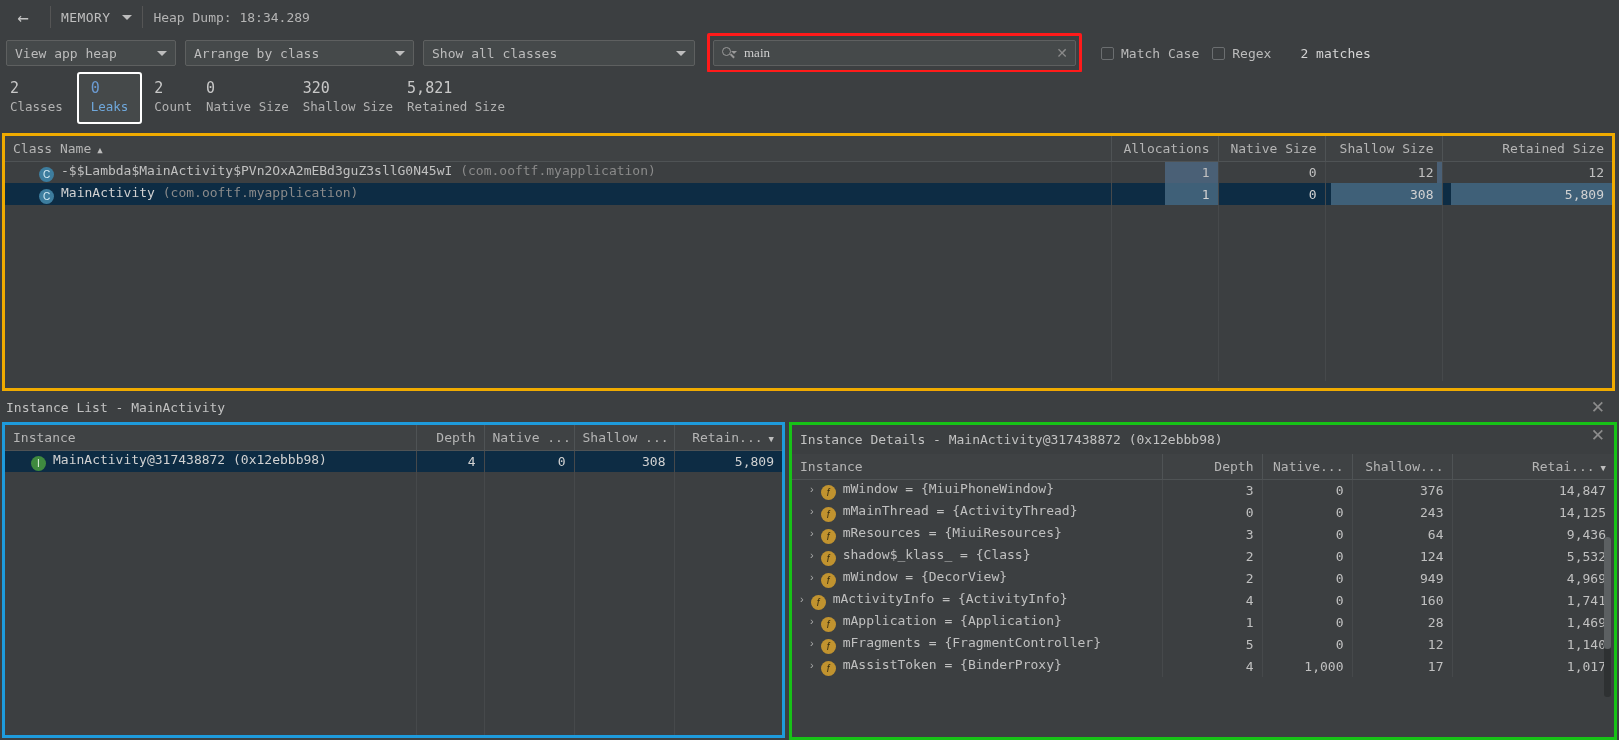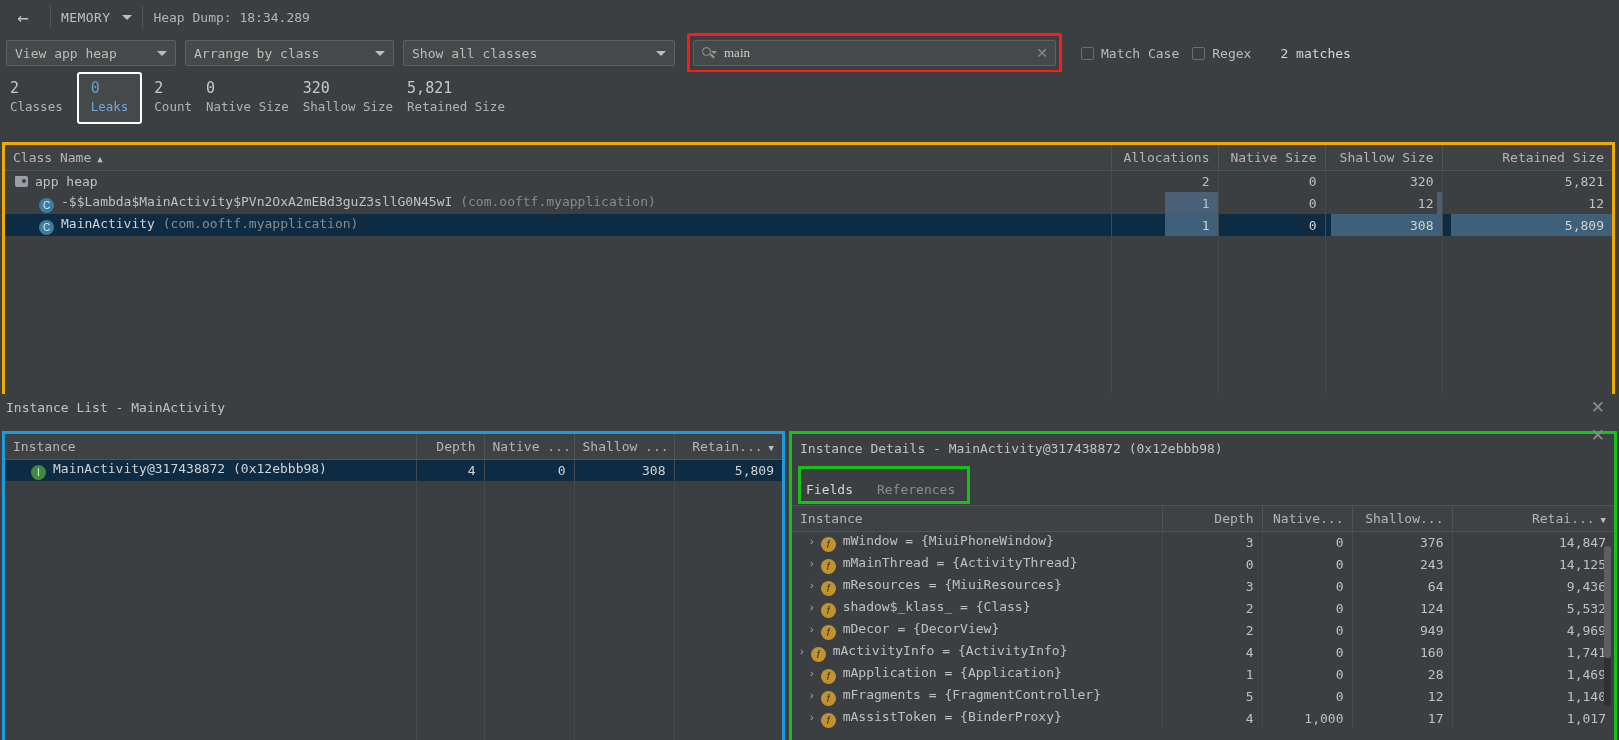--- a/index.html
+++ b/index.html
@@ -23,21 +23,21 @@
 
   
   .toolbar{height:38px;display:flex;align-items:center;background:#3c3f41;padding:0 6px;gap:9px;position:relative;}
   .combo{
     height:26px;background:#45494a;border:1px solid #5e6060;border-radius:2px;
     display:flex;align-items:center;padding:0 8px;color:#bcbcbc;font-size:13px;cursor:pointer;
     justify-content:space-between;
   }
   .combo .cb-caret{width:0;height:0;border-left:5px solid transparent;border-right:5px solid transparent;border-top:5px solid #bdbdbd;margin-left:14px;}
   .combo.c1{width:170px;}
-  .combo.c2{width:209px;}
+  .combo.c2{width:229px;}
   .combo.c3{width:272px;}
 
   .search-wrap{position:relative;margin-left:9px;font-family:Liberation Serif, serif;}
   .search-highlight{
     position:absolute;left:-6px;top:-7px;width:375px;height:40px;
     border:3px solid #ff1a1a;border-radius:2px;pointer-events:none;
   }
   .searchbox{
     width:363px;height:26px;background:#45494a;border:1px solid #5e6060;border-radius:2px;
     display:flex;align-items:center;padding:0 7px;
@@ -113,21 +113,21 @@
   .det-tabs-area{height:43px;background:#3c3f41;position:relative;border-bottom:1px solid #4f5355;}
   .tabs-highlight{position:absolute;left:6px;top:3px;width:172px;height:38px;border:3px solid #17c217;}
   .tabs{display:flex;align-items:flex-end;height:43px;padding-left:14px;gap:24px;}
   .tab{font-size:13px;color:#8d8d8d;padding-bottom:9px;cursor:pointer;position:relative;}
   .tab.active{color:#d5d5d5;}
   .tab.active::after{content:"";position:absolute;left:-4px;right:-4px;bottom:2px;height:2px;background:#4a88c7;}
   .fld-icon{display:inline-block;width:15px;height:15px;border-radius:50%;background:#c1932f;color:#3a2f10;font-size:10px;line-height:15px;text-align:center;margin-right:7px;vertical-align:-3px;font-family:"Liberation Sans",sans-serif;font-style:italic;}
   .chev{display:inline-block;color:#aaaaaa;font-size:11px;margin-right:7px;font-family:"Liberation Sans",sans-serif;}
   .det-scroll{position:absolute;right:3px;top:112px;width:7px;height:160px;background:#2e3132;border-radius:3px;}
   .det-scroll .thumb{width:7px;height:112px;background:#5c6062;border-radius:3px;}
-  .clip{overflow:hidden;margin-top:9px;}
+  .clip{overflow:hidden;}
 </style>
 </head>
 <body>
 
 <div id="app">
 
   <div class="topbar">
     <div class="back-arrow">←</div>
     <div class="vsep"></div>
     <span class="memory-label">MEMORY</span>
@@ -215,27 +215,20 @@
           <th class="left">
             <span>Class Name</span><span class="sortarrow">▲</span>
           </th>
           <th>Allocations</th>
           <th>Native Size</th>
           <th>Shallow Size</th>
           <th style="border-right:none">Retained Size</th>
         </tr>
       </thead>
       <tbody id="class-rows">
-          <tr>
-            <td class="left indent1"><span class="heap-icon"></span><span>app heap</span></td>
-            <td class="cell-bar"><span class="txt">2</span></td>
-            <td class="cell-bar"><span class="txt">0</span></td>
-            <td class="cell-bar"><span class="txt">320</span></td>
-            <td class="cell-bar" style="border-right:none"><span class="txt">5,821</span></td>
-          </tr>
           <tr>
             <td class="left indent2"><span class="cls-icon">C</span><span>-$$Lambda$MainActivity$PVn2OxA2mEBd3guZ3sllG0N45wI</span> <span class="pkg">(com.ooftf.myapplication)</span></td>
             <td class="cell-bar"><span class="bar" style="width:50%"></span><span class="txt">1</span></td>
             <td class="cell-bar"><span class="txt">0</span></td>
             <td class="cell-bar"><span class="bar" style="width:4%"></span><span class="txt">12</span></td>
             <td class="cell-bar" style="border-right:none"><span class="txt">12</span></td>
           </tr>
           <tr class="sel">
             <td class="left indent2"><span class="cls-icon">C</span><span>MainActivity</span> <span class="pkg">(com.ooftf.myapplication)</span></td>
             <td class="cell-bar"><span class="bar" style="width:50%"></span><span class="txt">1</span></td>
@@ -421,27 +414,20 @@
             <td style="border-right:none"></td>
           </tr>
         </tbody>
     </table>
   </div>
 
   <div class="det-panel class-body-bg clip">
     <div class="det-header">
       <span class="t">Instance Details - MainActivity@317438872 (0x12ebbb98)</span>
     </div>
-    <div class="det-tabs-area">
-      <div class="tabs">
-        <div class="tab active">Fields</div>
-        <div class="tab">References</div>
-      </div>
-      <div class="tabs-highlight"></div>
-    </div>
     <table class="tbl">
       <colgroup>
         <col style="width:370px">
           <col style="width:100px">
           <col style="width:90px">
         <col style="width:100px">
           <col style="width:162px">
       </colgroup>
       <thead>
         <tr>
@@ -477,21 +463,21 @@
             <td style="border-right:none">9,436</td>
           </tr>
           <tr>
             <td class="left" style="padding-left:18px"><span class="chev">›</span><span class="fld-icon">f</span><span>shadow$_klass_ = {Class}</span></td>
             <td>2</td>
             <td>0</td>
             <td>124</td>
             <td style="border-right:none">5,532</td>
           </tr>
           <tr>
-            <td class="left" style="padding-left:18px"><span class="chev">›</span><span class="fld-icon">f</span><span>mDecor = {DecorView}</span></td>
+            <td class="left" style="padding-left:18px"><span class="chev">›</span><span class="fld-icon">f</span><span>mWindow = {DecorView}</span></td>
             <td>2</td>
             <td>0</td>
             <td>949</td>
             <td style="border-right:none">4,969</td>
           </tr>
           <tr>
             <td class="left" style=""><span class="chev">›</span><span class="fld-icon">f</span><span>mActivityInfo = {ActivityInfo}</span></td>
             <td>4</td>
             <td>0</td>
             <td>160</td>

